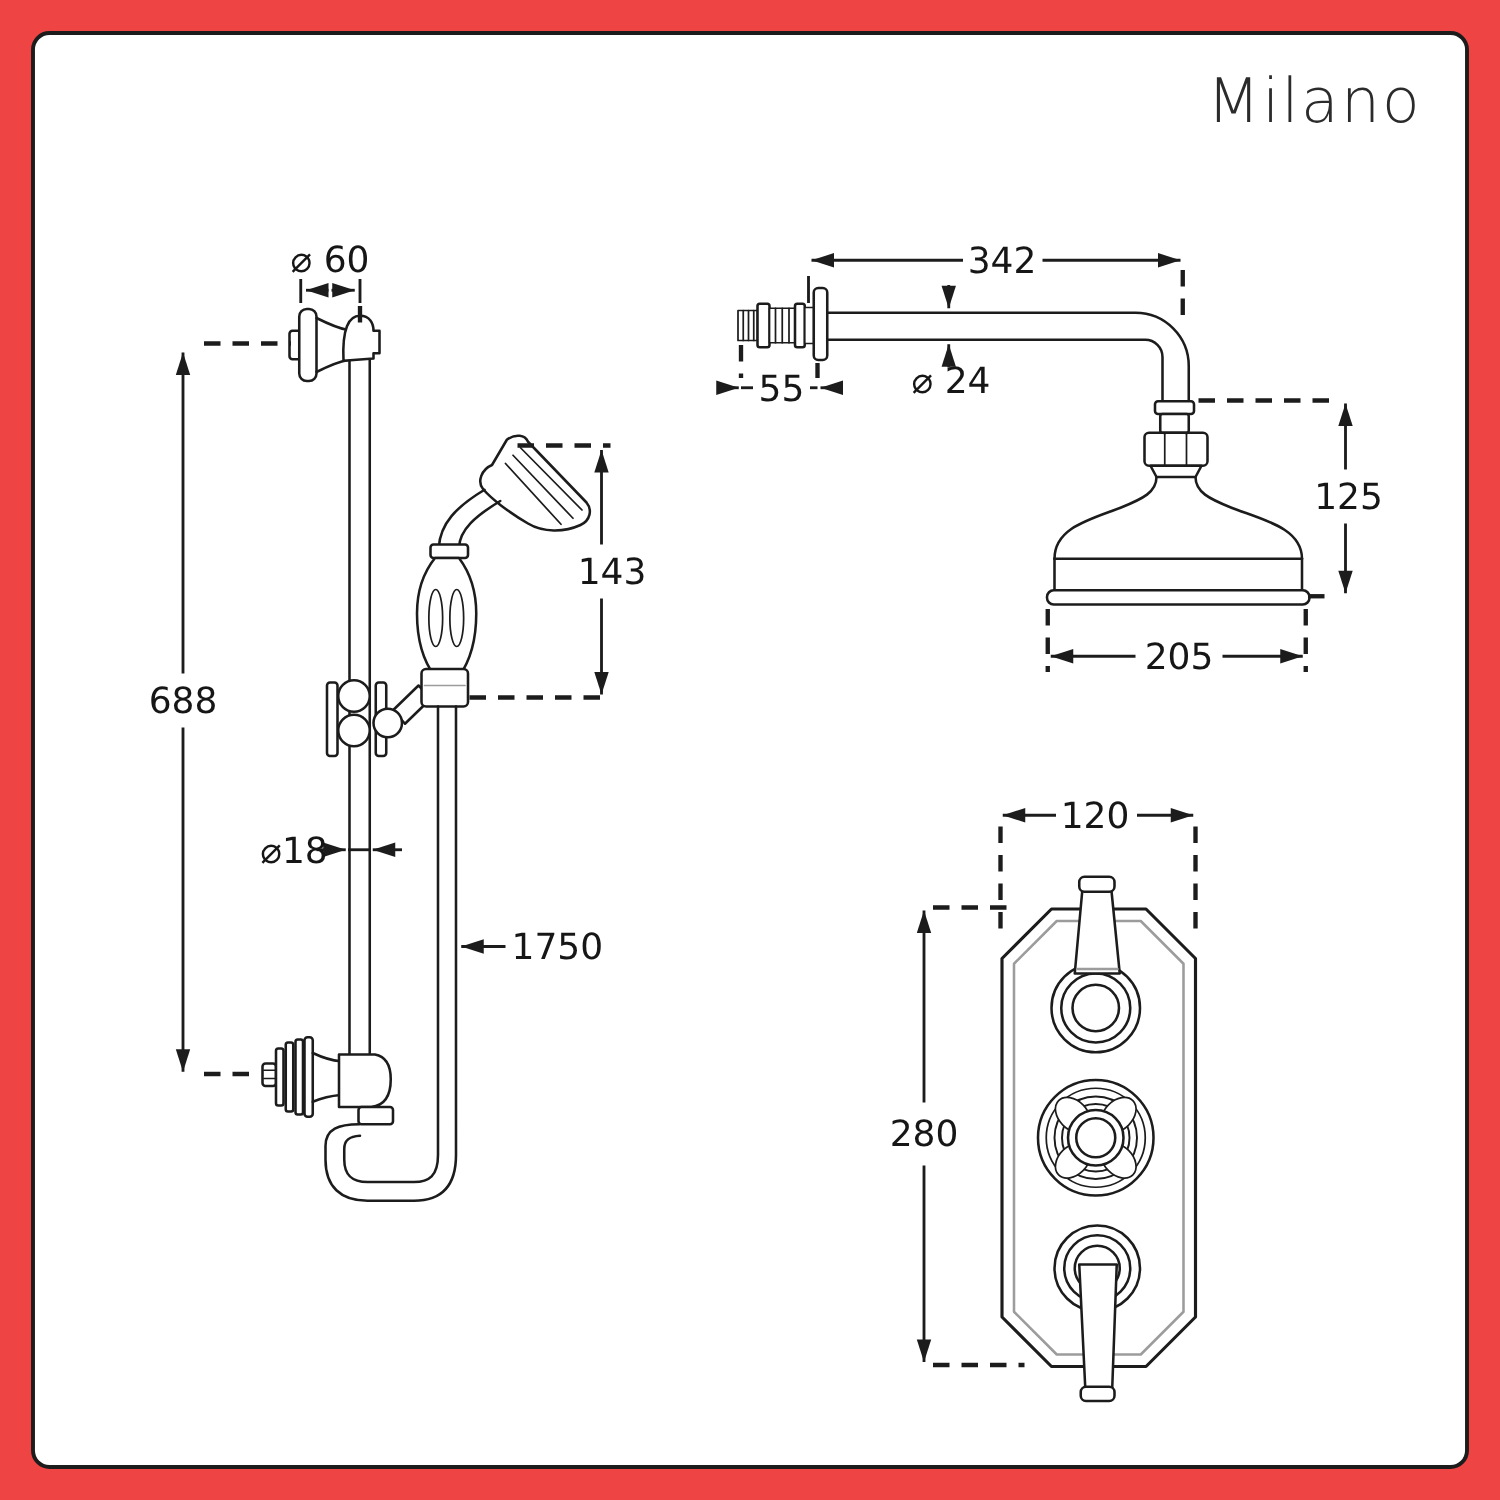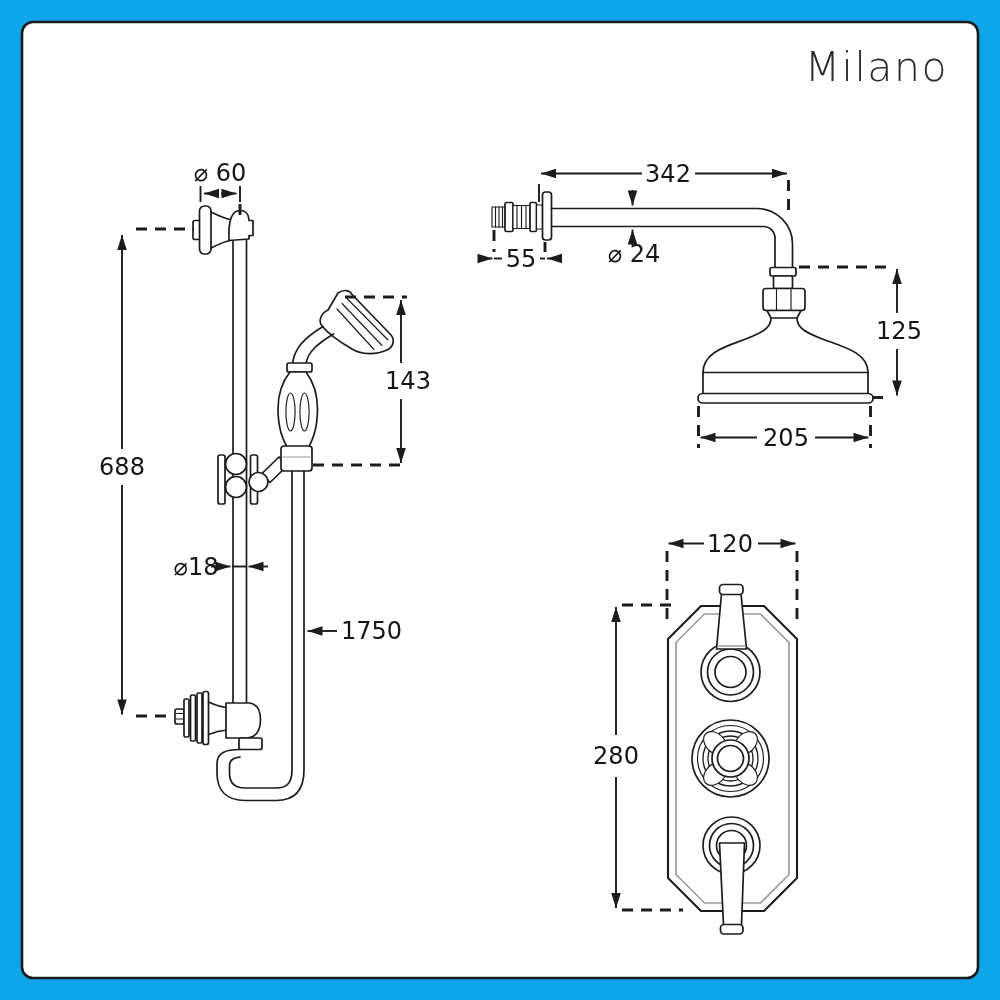--- a/index.html
+++ b/index.html
@@ -1,16 +1,16 @@
 <!DOCTYPE html>
 <html><head>
 <meta charset="utf-8">
 <style>
   html,body{margin:0;padding:0;background:#fff;}
-  .stage{position:relative;width:1000px;height:1000px;background:#0ea5e9;overflow:hidden;
+  .stage{position:relative;width:1000px;height:1000px;background:#ef4444;overflow:hidden;
          font-family:"DejaVu Sans","Liberation Sans",sans-serif;}
   svg{position:absolute;left:0;top:0;}
   
   .ln   {fill:none;stroke:#1c1c1c;stroke-width:1.7;stroke-linecap:round;stroke-linejoin:round;}
   .lnw  {fill:#ffffff;stroke:#1c1c1c;stroke-width:1.7;stroke-linecap:round;stroke-linejoin:round;}
   .thin {stroke-width:1.15;}
   .bold {stroke-width:2.1;}
   .gray {stroke:#9c9c9c;}
   .dim  {fill:none;stroke:#1c1c1c;stroke-width:1.9;}
   .dash {fill:none;stroke:#1c1c1c;stroke-width:2.9;stroke-dasharray:11 8;stroke-linecap:butt;}

